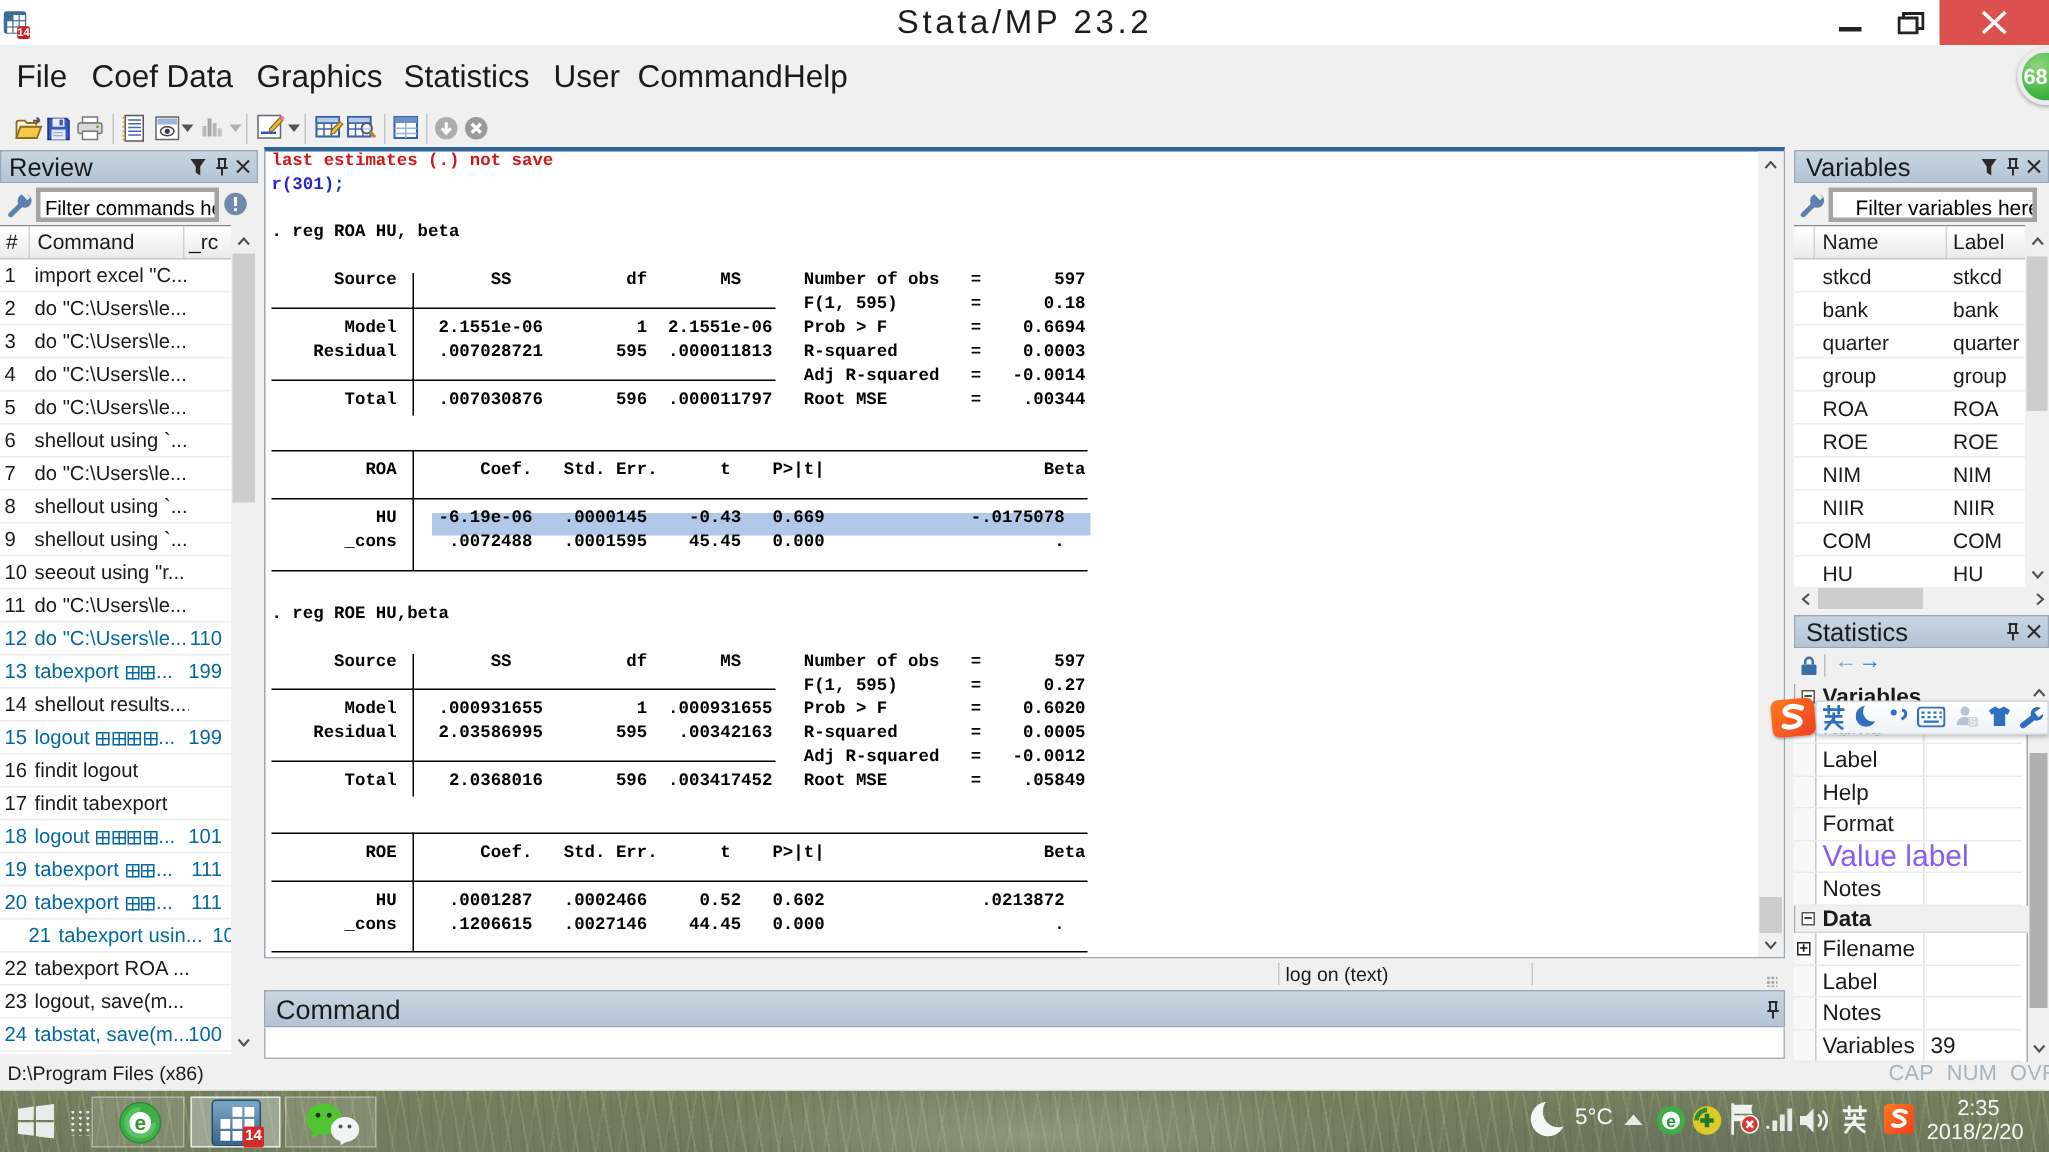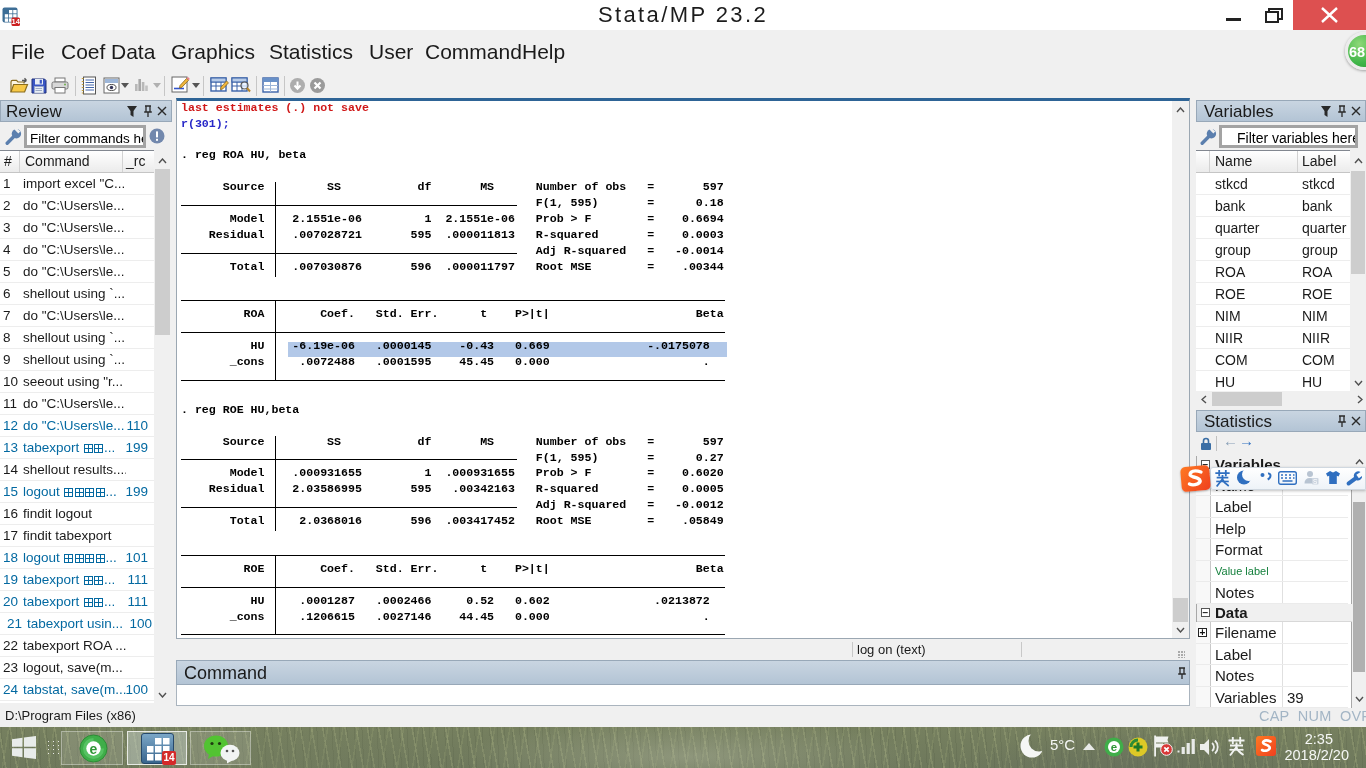--- a/index.html
+++ b/index.html
@@ -313,21 +313,21 @@
         <span class="abs" style="left:23px;width:103px;overflow:hidden;white-space:nowrap;display:inline-block">tabexport <span class="cj"></span><span class="cj"></span>...</span>
   <span class="abs" style="left:124px;width:24px;text-align:right">111</span>
 </div>
 <div class="rowline" style="left:0;top:590px;width:154px"></div>
 <div class="row red" style="left:0;top:591px;width:154px;height:22px;line-height:22px">
   <span class="abs" style="left:3px">20</span>
         <span class="abs" style="left:23px;width:103px;overflow:hidden;white-space:nowrap;display:inline-block">tabexport <span class="cj"></span><span class="cj"></span>...</span>
   <span class="abs" style="left:124px;width:24px;text-align:right">111</span>
 </div>
 <div class="rowline" style="left:0;top:612px;width:154px"></div>
-<div class="row red" style="left:4px;top:613px;width:154px;height:22px;line-height:22px">
+<div class="row red" style="left:16px;top:613px;width:154px;height:22px;line-height:22px">
   <span class="abs" style="left:3px">21</span>
         <span class="abs" style="left:23px;width:103px;overflow:hidden;white-space:nowrap;display:inline-block">tabexport usin...</span>
   <span class="abs" style="left:124px;width:24px;text-align:right">100</span>
 </div>
 <div class="rowline" style="left:0;top:634px;width:154px"></div>
 <div class="row" style="left:0;top:635px;width:154px;height:22px;line-height:22px">
   <span class="abs" style="left:3px">22</span>
         <span class="abs" style="left:23px;width:103px;overflow:hidden;white-space:nowrap;display:inline-block">tabexport ROA ...</span>
 </div>
 <div class="rowline" style="left:0;top:656px;width:154px"></div>
@@ -575,21 +575,21 @@
   <div class="abs" style="left:86px;top:0;width:1px;height:21.5px;background:#e0e0e0"></div>
   <div class="abs" style="left:0;top:20.5px;width:152px;height:1px;background:#ebebeb"></div>
   <span class="abs" style="left:19px;white-space:nowrap">Help</span>
 </div>
 <div class="abs" style="left:1196px;top:539px;width:156px;height:21.5px;font-size:15px;color:#1a1a1a;line-height:21.5px">
   <div class="abs" style="left:0;top:0;width:15px;height:21.5px;background:#f8f8f8;border-right:1px solid #c8c8c8"></div>
   <div class="abs" style="left:86px;top:0;width:1px;height:21.5px;background:#e0e0e0"></div>
   <div class="abs" style="left:0;top:20.5px;width:152px;height:1px;background:#ebebeb"></div>
   <span class="abs" style="left:19px;white-space:nowrap">Format</span>
 </div>
-<div class="abs" style="left:1196px;top:560.5px;width:156px;height:21.5px;font-size:11px;color:#15803d;line-height:21.5px">
+<div class="abs" style="left:1196px;top:560.5px;width:156px;height:21.5px;font-size:20px;color:#8b5cf6;line-height:21.5px">
   <div class="abs" style="left:0;top:0;width:15px;height:21.5px;background:#f8f8f8;border-right:1px solid #c8c8c8"></div>
   <div class="abs" style="left:86px;top:0;width:1px;height:21.5px;background:#e0e0e0"></div>
   <div class="abs" style="left:0;top:20.5px;width:152px;height:1px;background:#ebebeb"></div>
   <span class="abs" style="left:19px;white-space:nowrap">Value label</span>
 </div>
 <div class="abs" style="left:1196px;top:582px;width:156px;height:21.5px;font-size:15px;color:#1a1a1a;line-height:21.5px">
   <div class="abs" style="left:0;top:0;width:15px;height:21.5px;background:#f8f8f8;border-right:1px solid #c8c8c8"></div>
   <div class="abs" style="left:86px;top:0;width:1px;height:21.5px;background:#e0e0e0"></div>
   <div class="abs" style="left:0;top:20.5px;width:152px;height:1px;background:#ebebeb"></div>
   <span class="abs" style="left:19px;white-space:nowrap">Notes</span>

